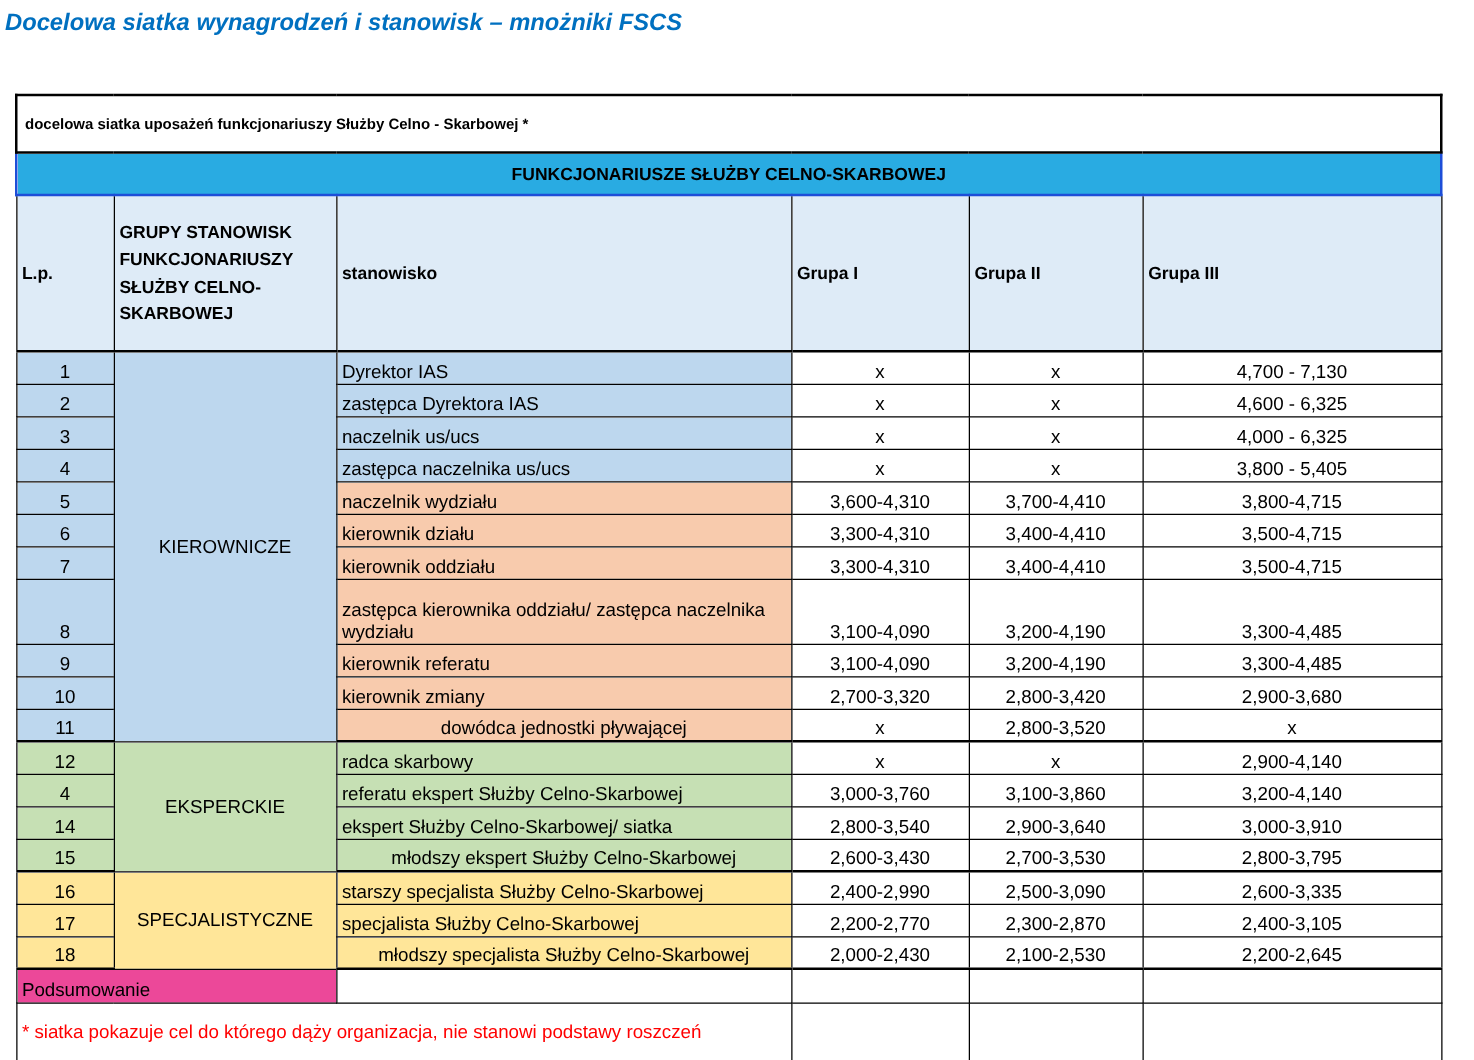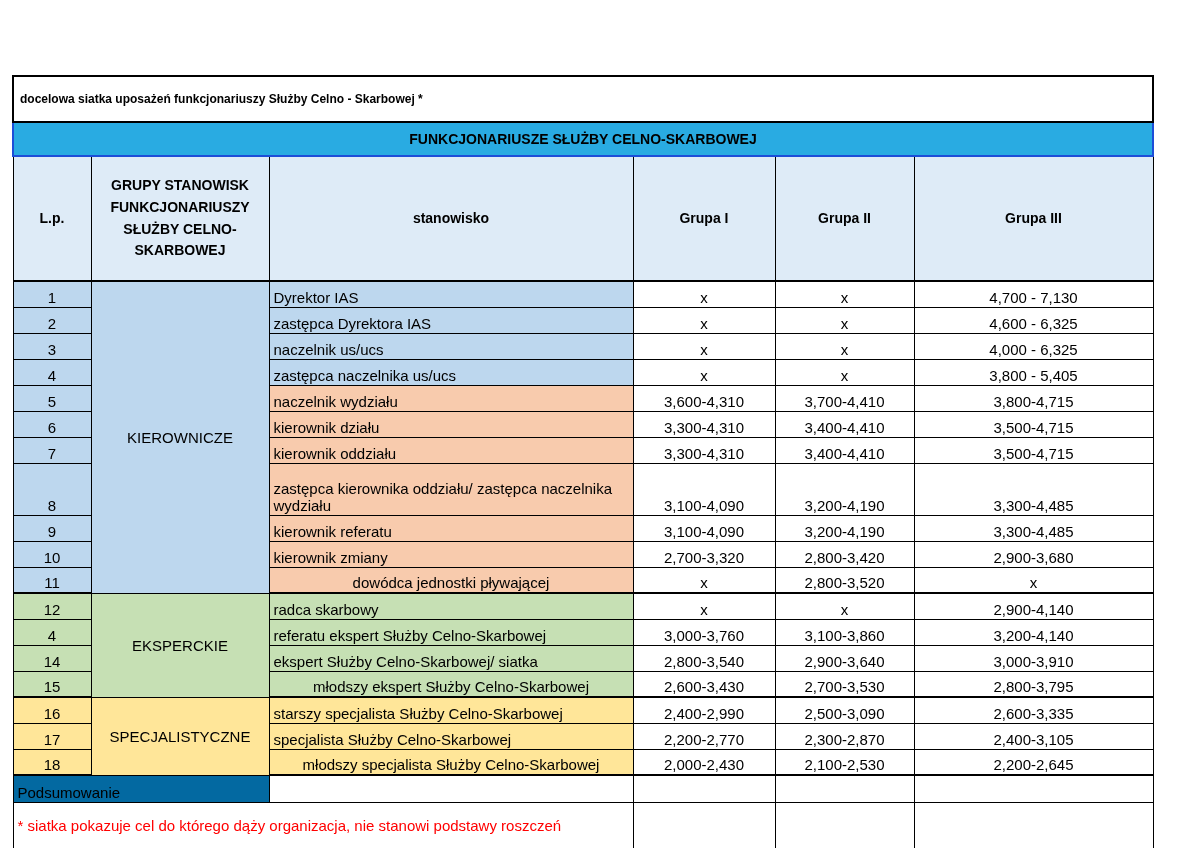--- a/index.html
+++ b/index.html
@@ -35,21 +35,21 @@
     height:42px;background:#fff;border:2px solid #000;
     text-align:left;vertical-align:middle;font-size:12px;font-weight:bold;padding-left:6px;
   }
   
   tr.banner-row th{
     height:30px;background:var(--banner-bg);border:2px solid #1d4ed8;
     vertical-align:middle;font-size:14px;font-weight:bold;
   }
   
   tr.colhead th{
-    height:121px;background:var(--header-bg);vertical-align:middle;text-align:center;
+    height:121px;background:var(--header-bg);vertical-align:middle;text-align:left;
     font-size:14px;font-weight:bold;border-top-width:2px;border-bottom-width:2px;line-height:1.55;margin-left:44px;
   }
   th.h-lp{border-left-width:2px;}
   th.h-pos{border-left-width:2px;font-size:15px;}
   th.h-grupa{background:var(--grupa-header-bg);border-left-width:2px;font-size:15px;}
   th.h-g3{border-right-width:2px;}
   
   tbody tr{height:26px;}
   tbody tr.tall{height:52px;}
   tbody tr.group-end td{border-bottom-width:2px;text-align:center;}
@@ -61,35 +61,36 @@
   }
   td.c-g3{border-right-width:2px;}
   .band-blue{background:var(--band-blue);}
   .band-orange{background:var(--band-orange);}
   .band-green{background:var(--band-green);}
   .band-yellow{background:var(--band-yellow);}
   
   tr.summary-row{height:27px;}
   td.sum-left{
     border:1px solid #000;border-left-width:2px;text-align:left;vertical-align:bottom;
-    font-size:15px;background:#0369a1;
+    font-size:15px;background:#ec4899;
   }
   td.sum-pos{border:1px solid #000;background:#fff;}
   td.ghost{border:1px solid var(--grid-gray);background:#fff;}
   tr.footnote-row{height:48px;}
   td.fn{
     border:2px solid #000;background:#fff;color:var(--footnote-text);
     font-size:15px;vertical-align:middle;line-height:1.35;
   }
   td.fn .fn-inner{max-width:555px;}
 </style>
 </head>
 <body>
 
 <div class="page">
+  <div class="title">Docelowa siatka wynagrodzeń i stanowisk – mnożniki FSCS</div>
 
   <table class="grid">
     <colgroup>
       <col style="width:78px">
       <col style="width:178px">
       <col style="width:364px">
       <col style="width:142px">
       <col style="width:139px">
       <col style="width:239px">
     </colgroup>

